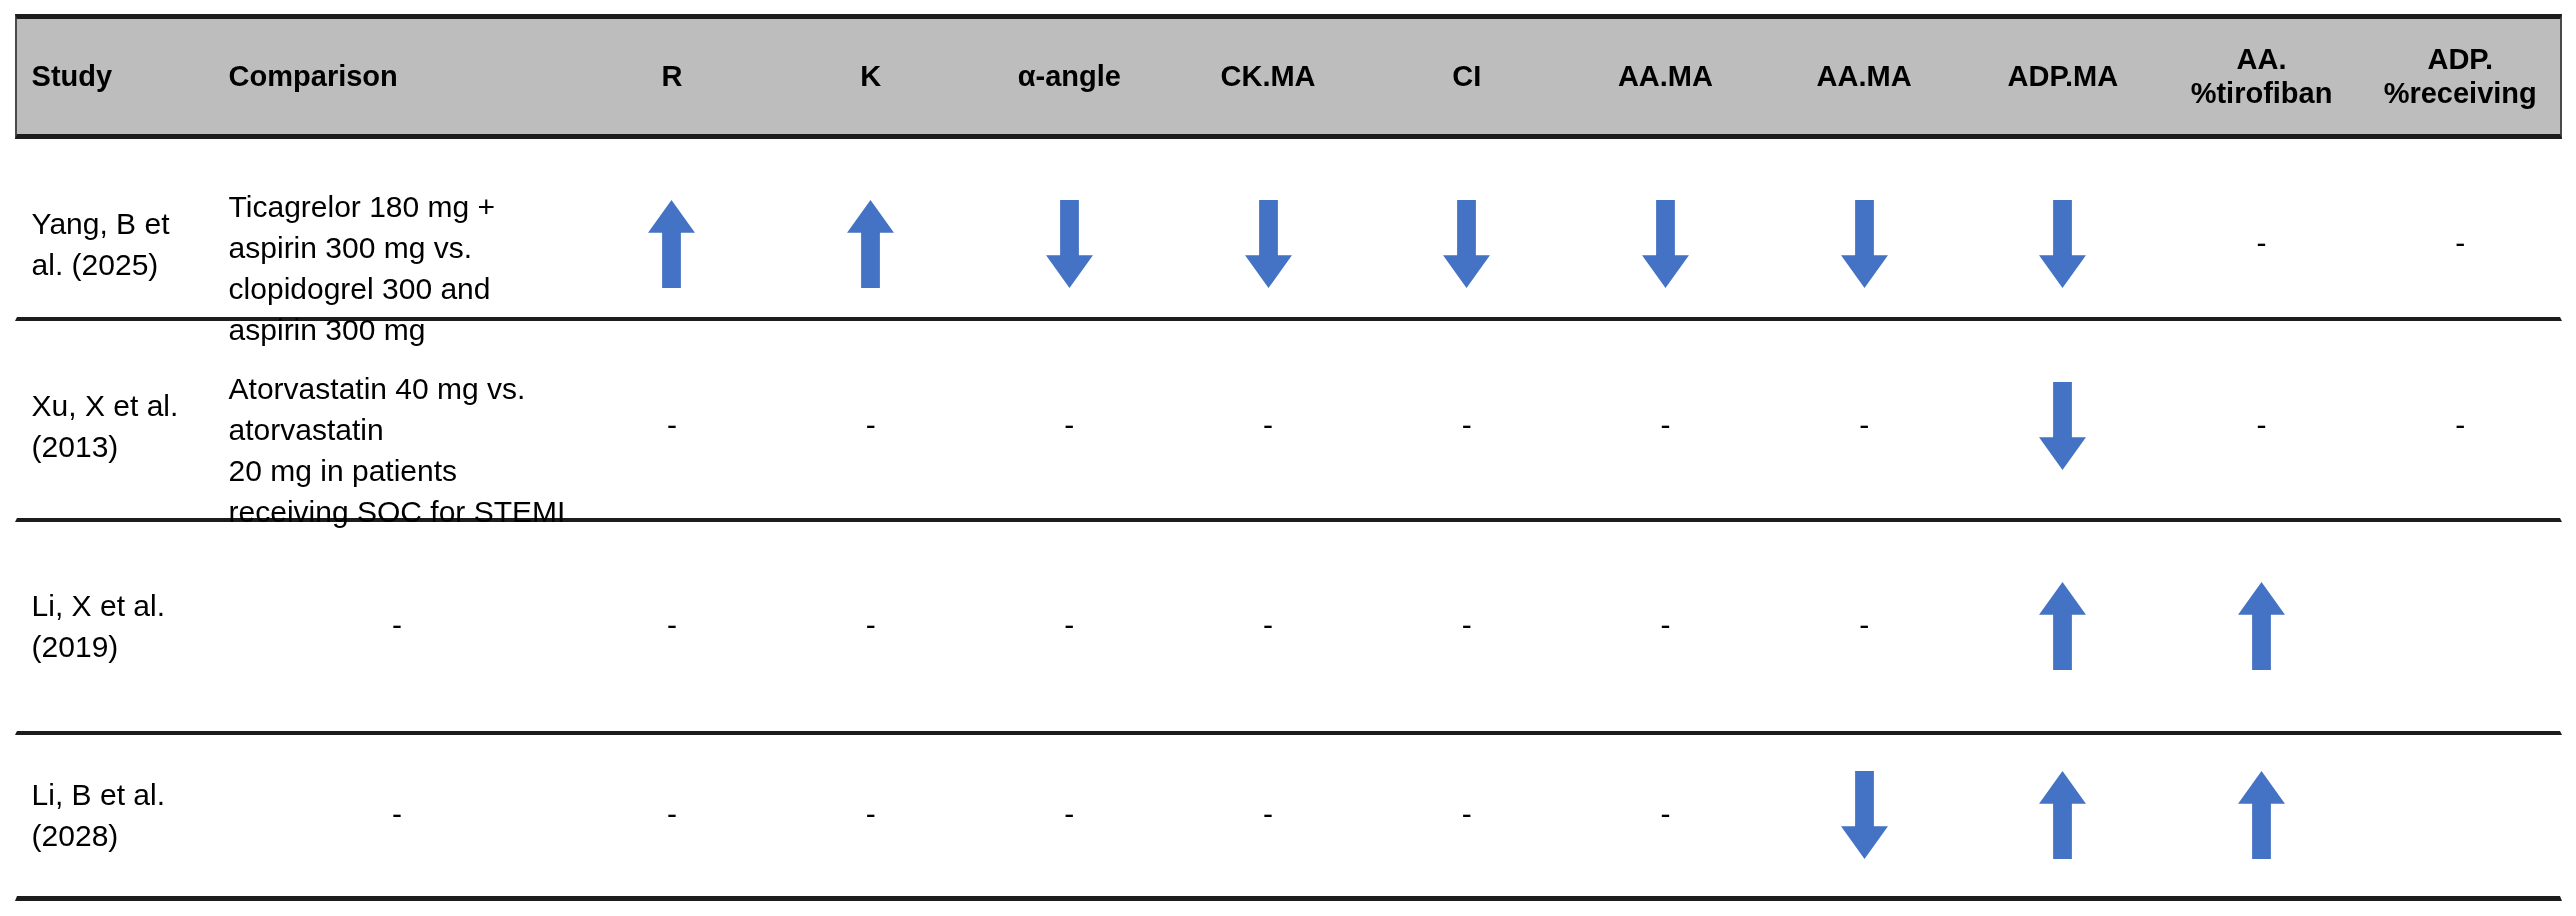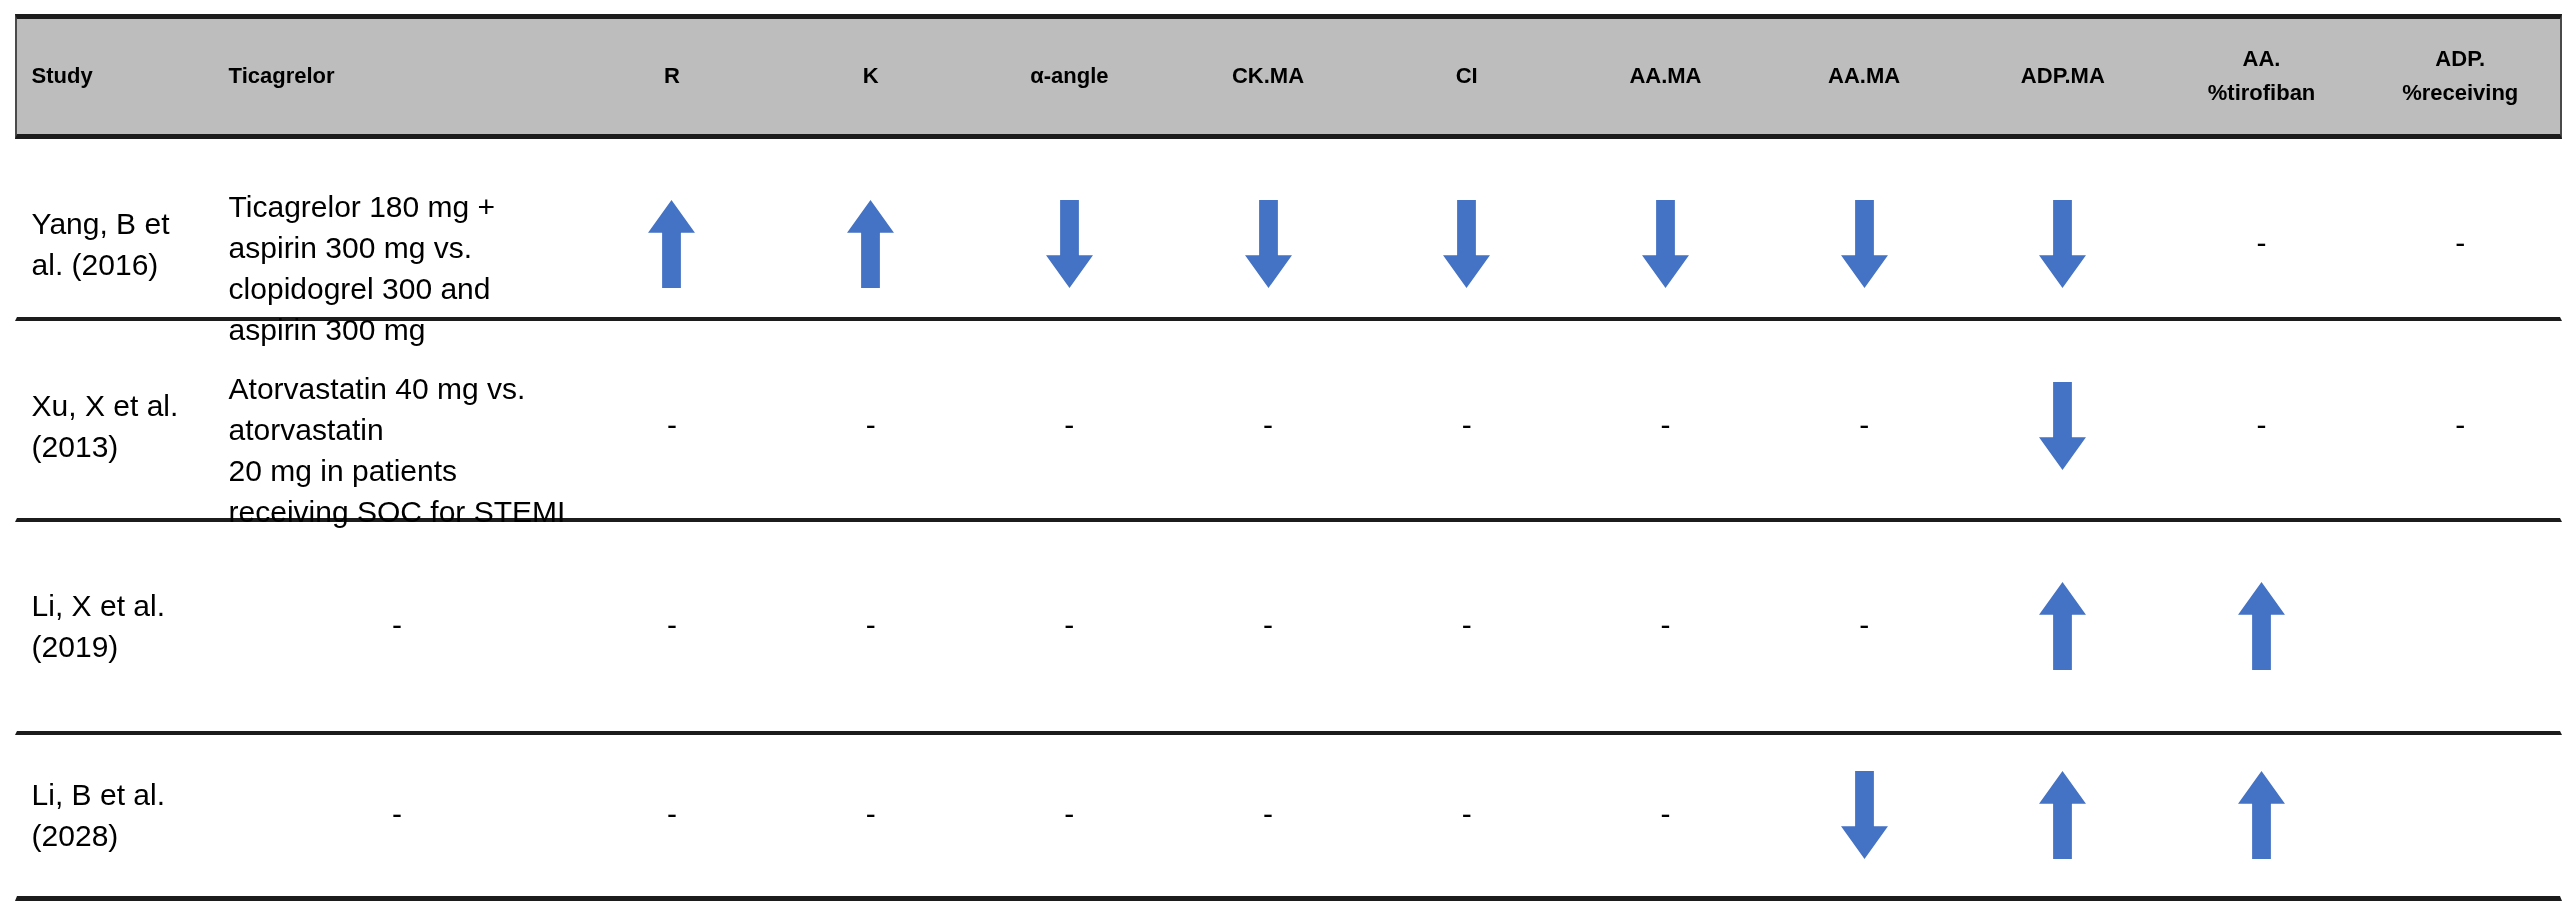--- a/index.html
+++ b/index.html
@@ -17,21 +17,21 @@
     align-items:center;
   }
   .thead{
     background:#BDBDBD;
     border-top:5.3px solid #1c1c1c;
     border-bottom:5.3px solid #1c1c1c;
     border-left:2.3px solid #4a4a4a;
     border-right:2.3px solid #4a4a4a;
     height:115px;
     font-weight:bold;
-    font-size:22px;
+    font-size:29px;
     line-height:34px;
   }
   .th{text-align:center;white-space:pre-line;}
   .th.col-0{text-align:left;padding-left:15px;}
   .th.col-1{text-align:left;padding-left:7px;}
   .tr{
     border-bottom:4.1px solid #1c1c1c;
     border-left:2.3px solid transparent;
     border-right:2.3px solid transparent;
     font-size:30px;
@@ -48,38 +48,38 @@
   .dash{font-size:30px;font-weight:normal;transform:translateY(-2.3px);}
   .arrow{display:block;}
   .arrow.down{transform:rotate(180deg);}
 </style>
 </head>
 <body>
 
 <div class="table">
   <div class="grid-row thead" id="thead">
       <div class="th col-0">Study</div>
-      <div class="th col-1">Ticagrelor</div>
+      <div class="th col-1">Comparison</div>
       <div class="th col-2">R</div>
       <div class="th col-3">K</div>
       <div class="th col-4">α-angle</div>
       <div class="th col-5">CK.MA</div>
       <div class="th col-6">CI</div>
       <div class="th col-7">AA.MA</div>
       <div class="th col-8">AA.MA</div>
       <div class="th col-9">ADP.MA</div>
       <div class="th col-10">AA.
 %tirofiban</div>
       <div class="th col-11">ADP.
 %receiving</div>
     </div>
   <div id="tbody">
       <div class="grid-row tr">
         <div class="td study">Yang, B et
-al. (2016)</div>
+al. (2025)</div>
         <div class="td comparison">Ticagrelor 180 mg +
 aspirin 300 mg vs.
 clopidogrel 300 and
 aspirin 300 mg</div>
         <div class="td value">
           <svg class="arrow up" width="47" height="88" viewBox="0 0 80 150">
             <polygon points="40,0 80,56 56,56 56,150 24,150 24,56 0,56" fill="#4472C4"></polygon>
           </svg>
         </div>
         <div class="td value">

